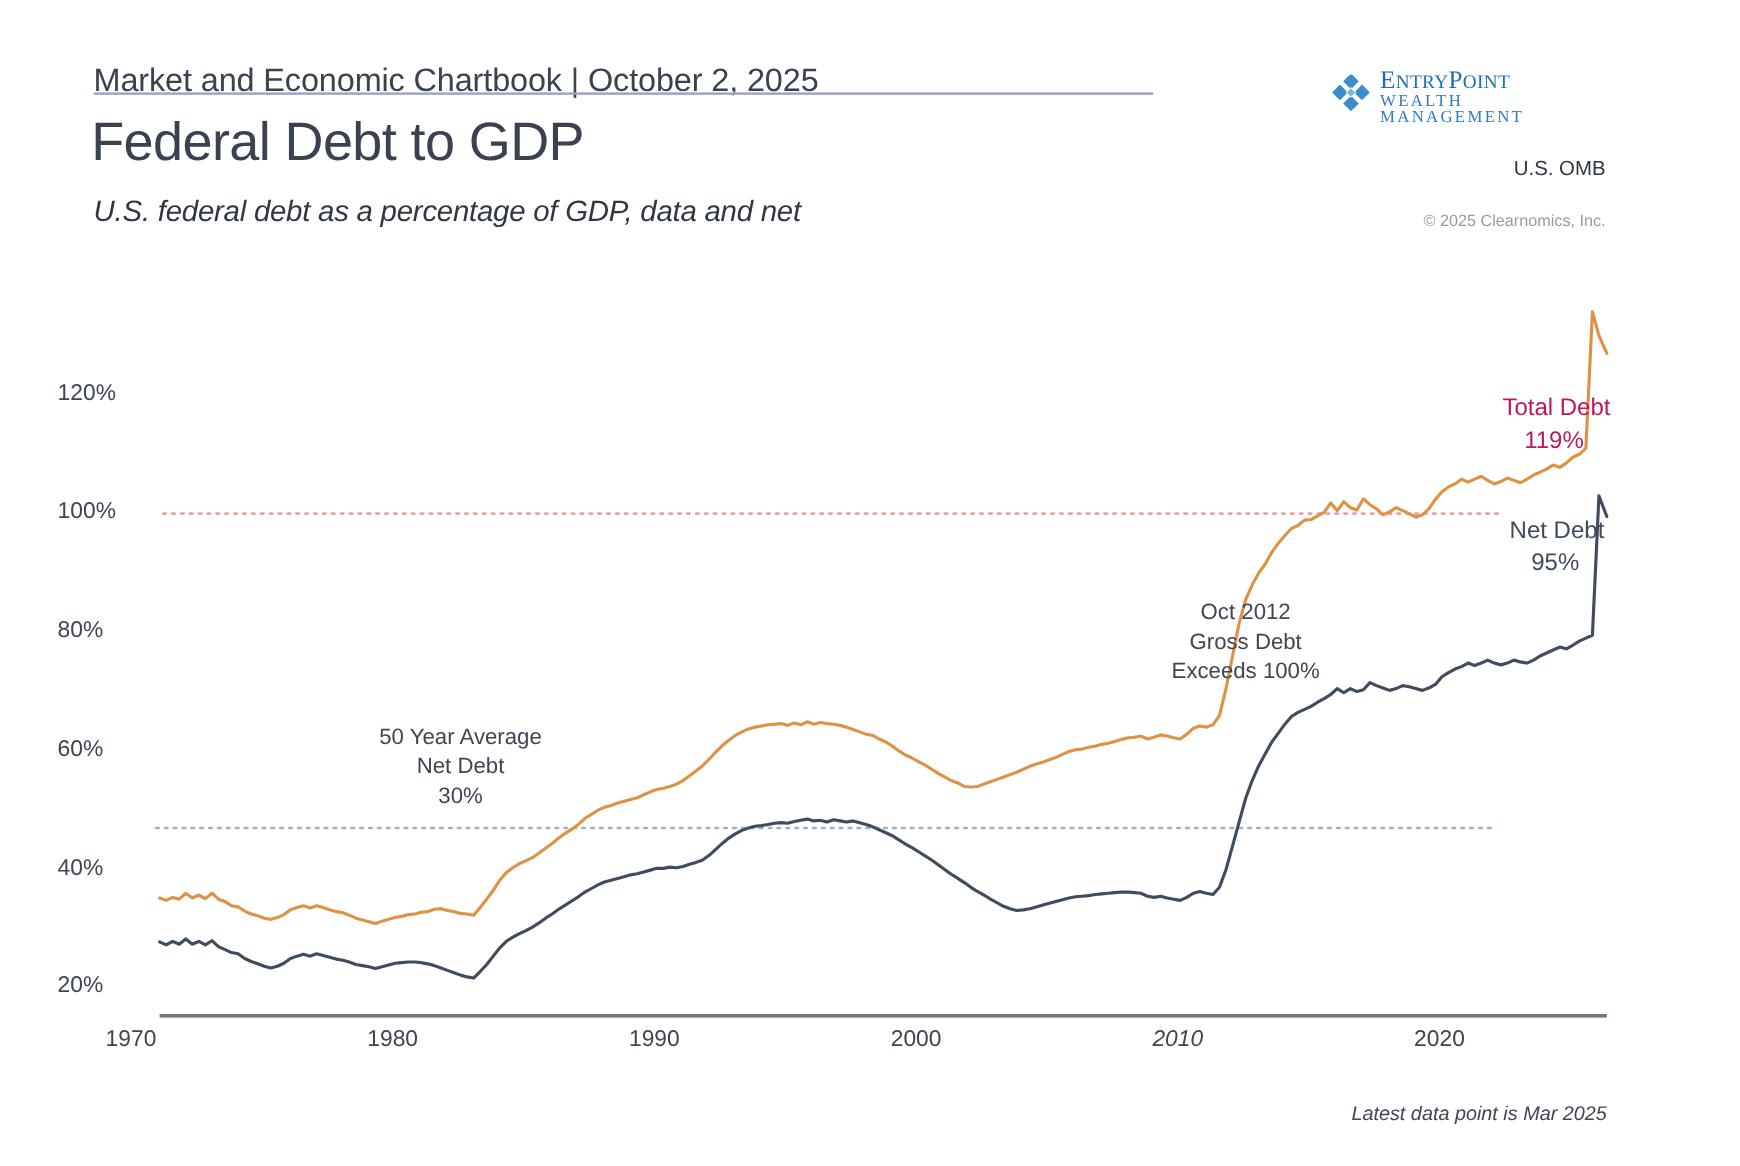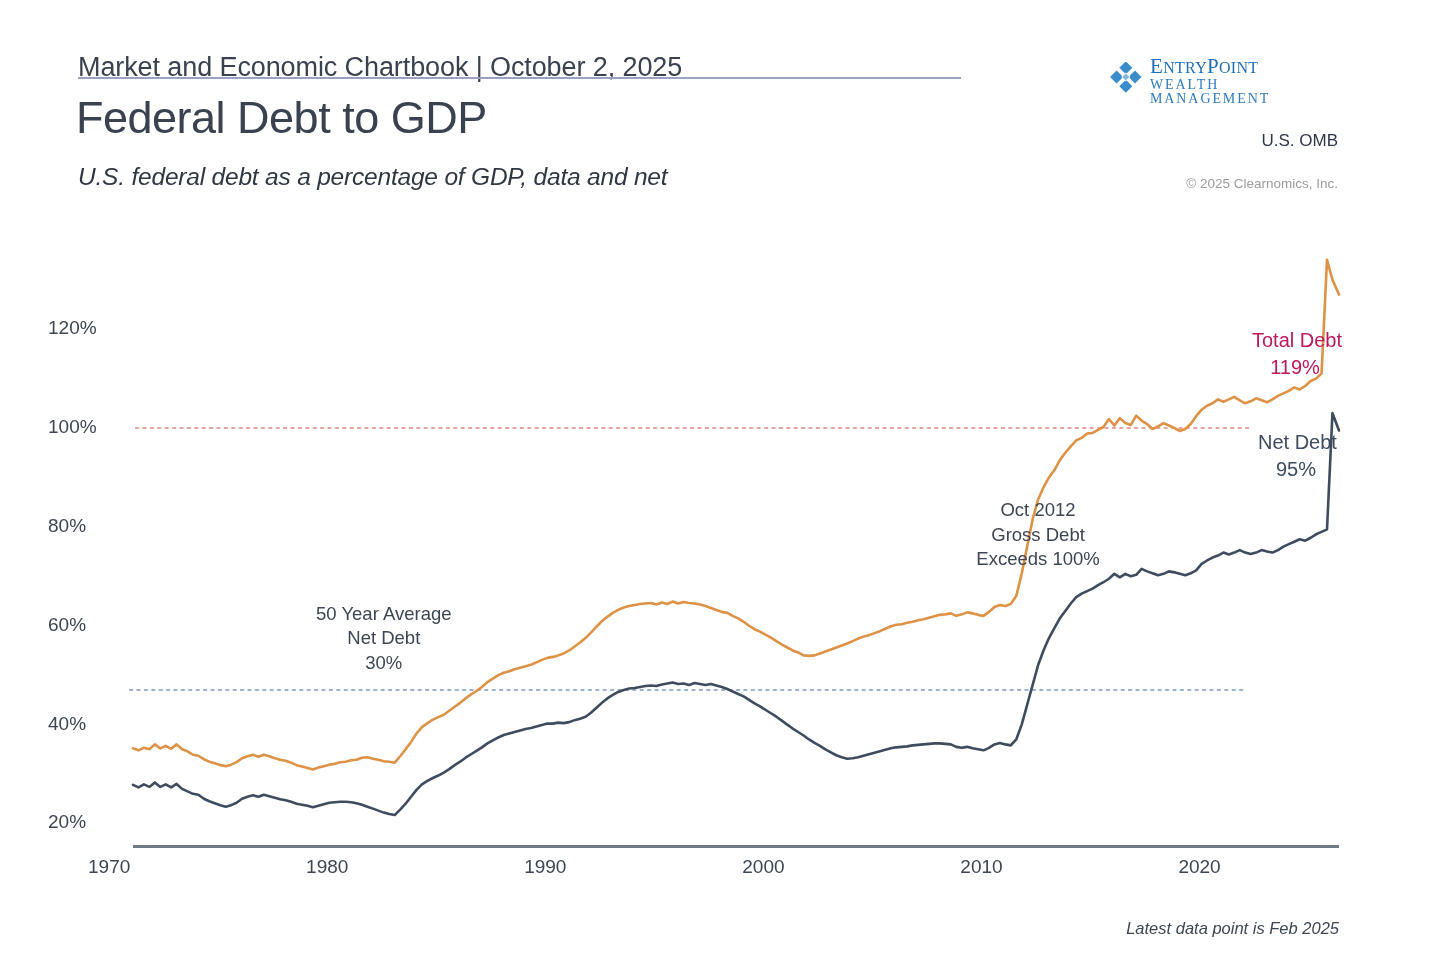--- a/index.html
+++ b/index.html
@@ -204,21 +204,21 @@
     <div class="ytick-label" style="left: 48px; top: 613.736px;">60%</div>
     <div class="ytick-label" style="left: 48px; top: 514.868px;">80%</div>
     <div class="ytick-label" style="left: 48px; top: 416px;">100%</div>
     <div class="ytick-label" style="left: 48px; top: 317.132px;">120%</div>
   </div>
 <div id="xtick-container">
     <div class="xtick-label" style="left: 88px;">1970</div>
     <div class="xtick-label" style="left: 306.083px;">1980</div>
     <div class="xtick-label" style="left: 524.166px;">1990</div>
     <div class="xtick-label" style="left: 742.25px;">2000</div>
-    <div class="xtick-label" style="left: 960.333px;">2010</div>
+    <div class="xtick-label" style="left: 960.333px; font-style: italic;">2010</div>
     <div class="xtick-label" style="left: 1178.42px;">2020</div>
   </div>
 <div id="annotation-container">
     <div class="annotation" style="left: 273.796px; top: 601.849px; width: 220px;">
       <div>50 Year Average</div>
       <div>Net Debt</div>
       <div>30%</div>
     </div>
     <div class="annotation" style="left: 928.045px; top: 498.038px; width: 220px;">
       <div>Oct 2012</div>
@@ -229,13 +229,13 @@
 
 <div id="label-total" class="series-label">
   <span>Total Debt</span>
   <span class="val">119%</span>
 </div>
 <div id="label-net" class="series-label">
   <span>Net Debt</span>
   <span class="val">95%</span>
 </div>
 
-<div id="footer-note">Latest data point is Feb 2025</div>
+<div id="footer-note">Latest data point is Mar 2025</div>
 
 </body></html>

